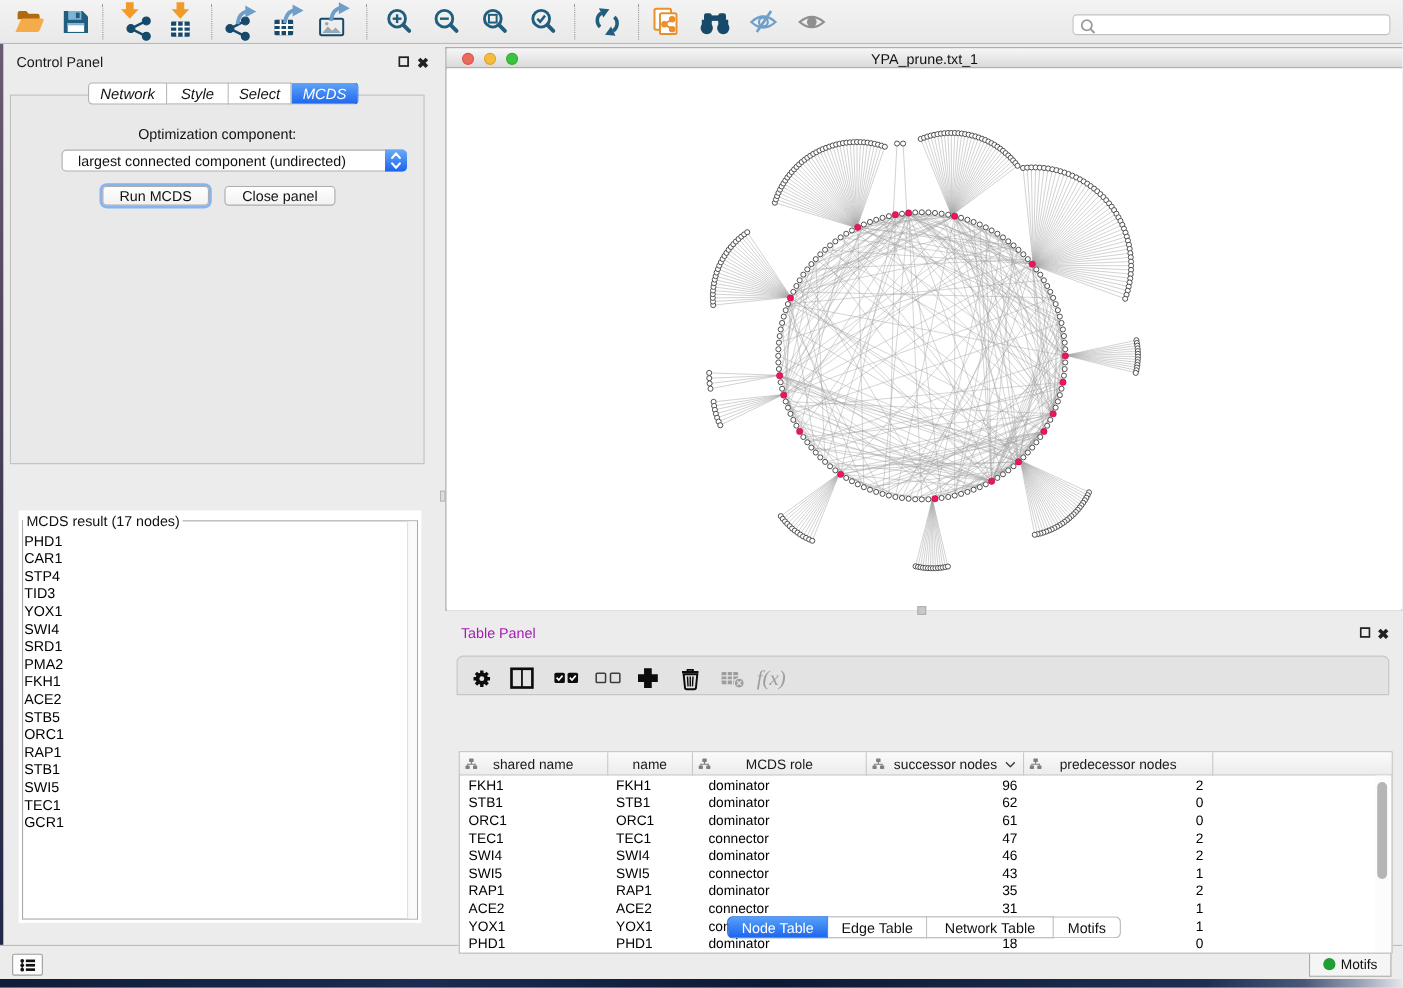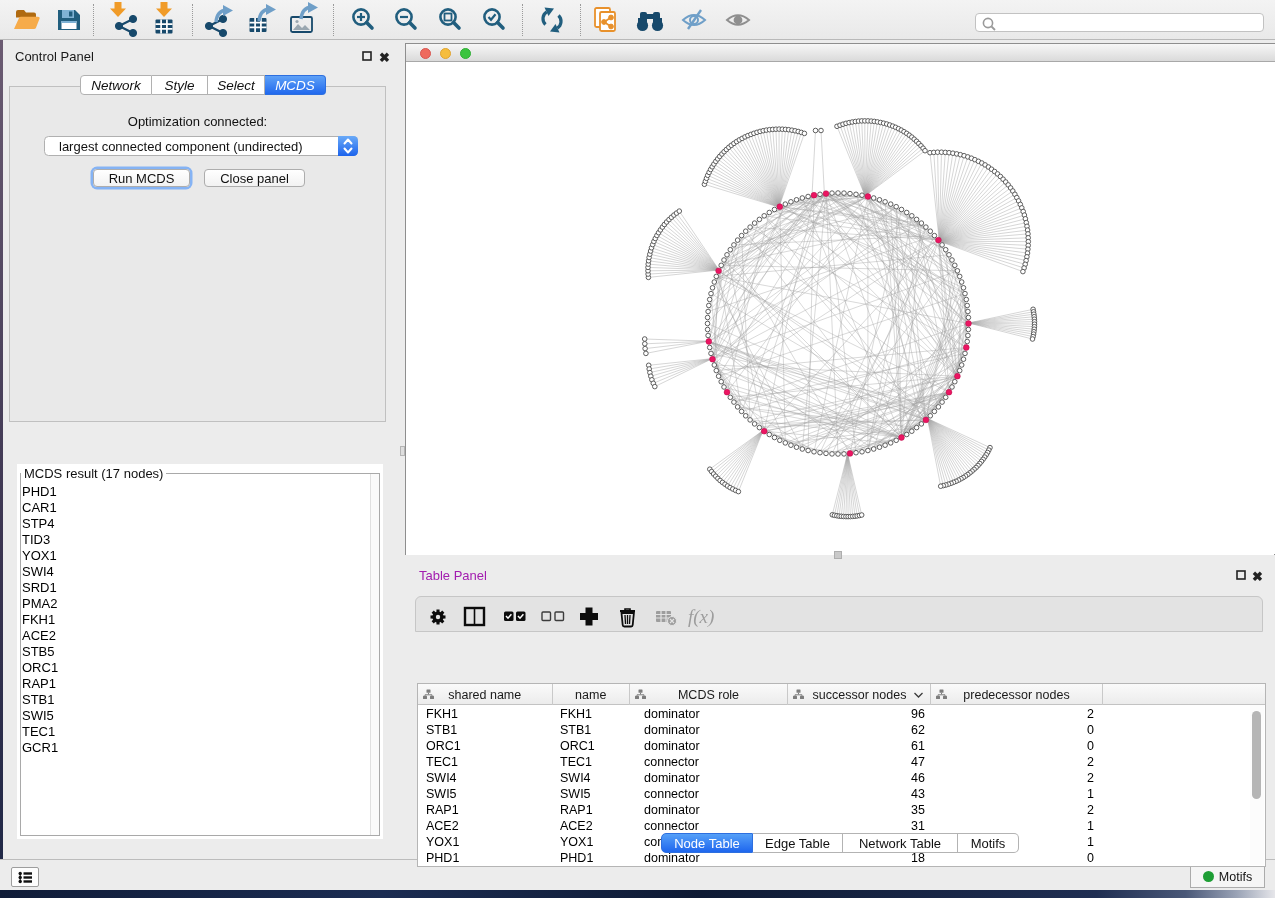--- a/index.html
+++ b/index.html
@@ -20,21 +20,21 @@
 .winbtn { color:#222; font-size:11px; }
 #cp-tabs { left:80px; top:75px; height:20px; display:flex; font-size:13.5px; z-index:5; }
 .tab { background:#fff; border:1px solid #b1b1b1; border-left:none; color:#111;
   display:flex; align-items:center; justify-content:center; height:20px;font-style:italic; }
 .tab.first { border-left:1px solid #b1b1b1; border-radius:4px 0 0 4px; }
 .tab.sel { background:linear-gradient(#5ea1f7,#2169ee); color:#fff; border-color:#2d6fdf;
   border-radius:0 4px 4px 0; }
 #cp-content { left:9px; top:86px; width:377px; height:336px; background:#e9e9e9;
   border:1px solid #c0c0c0; }
 #opt-label { left:0; top:114px; width:395px; text-align:center; font-size:13px; color:#111; }
-#combo { left:44px; top:136px; width:314px; height:20px; background:#fff;
+#combo { left:56px; top:136px; width:314px; height:20px; background:#fff;
   border:1px solid #b0b0b0; border-radius:4.5px; font-size:13px; color:#111; }
 #combo .txt { position:absolute; left:14px; top:2px; }
 #combo .cap { position:absolute; right:-1px; top:-1px; width:20px; height:20px;
   border-radius:0 4.5px 4.5px 0; background:linear-gradient(#6aaaf8,#1c63ec); }
 .btn { background:linear-gradient(#ffffff,#f2f2f2); border:1px solid #adadad; border-radius:4px;
   font-size:13px; color:#111; display:flex; align-items:center; justify-content:center; }
 #btn-run { left:93px; top:169px; width:97px; height:18px; box-shadow:0 0 0 2.5px #85b3f4; }
 #btn-close { left:204px; top:169px; width:101px; height:18px; }
 
 #mcds-box { left:17px; top:464px; width:366px; height:375px; background:#fff; }
@@ -247,21 +247,21 @@
         <rect x="1" y="1" width="8" height="8" fill="none" stroke="#222" stroke-width="1.6"></rect>
       </svg></div>
 <div class="abs winbtn" style="left:379px;top:50px;font-size:13px;font-weight:bold">✖</div>
 <div id="cp-tabs" class="abs">
   <div class="tab first" style="width:72px">Network</div>
   <div class="tab" style="width:56px">Style</div>
   <div class="tab" style="width:57px">Select</div>
   <div class="tab sel" style="width:61px">MCDS</div>
 </div>
 <div id="cp-content" class="abs"></div>
-<div id="opt-label" class="abs">Optimization connected:</div>
+<div id="opt-label" class="abs">Optimization component:</div>
 <div id="combo" class="abs">
       <span class="txt">largest connected component (undirected)</span>
   <span class="cap">
         <svg width="20" height="20" style="position:absolute;left:0;top:0">
   <path d="M6.5 7.5 l3.5 -4 l3.5 4" stroke="#fff" stroke-width="2" fill="none" stroke-linecap="round" stroke-linejoin="round"></path>
   <path d="M6.5 12.5 l3.5 4 l3.5 -4" stroke="#fff" stroke-width="2" fill="none" stroke-linecap="round" stroke-linejoin="round"></path>
         </svg>
       </span>
 </div>
 <div id="btn-run" class="abs btn">Run MCDS</div>
@@ -290,20 +290,21 @@
       <span id="memdot"></span>
       <span>Motifs</span>
     </div>
 <div id="wallpaper" class="abs"></div>
 
 <div id="netframe" class="abs">
   <div id="nettitle">
     <span class="tl" style="left:14px;background:#ee6a5e;border:0.5px solid #d85550"></span>
     <span class="tl" style="left:34px;background:#f5bd3d;border:0.5px solid #e0a42e"></span>
     <span class="tl" style="left:54px;background:#3cc440;border:0.5px solid #2fae34"></span>
+    <div class="t">YPA_prune.txt_1</div>
   </div>
   <div id="netcanvas">
 <svg width="869" height="492" viewBox="0 0 869 492" style="position:absolute;left:0;top:0">
 <g stroke="#a0a0a0" stroke-width="0.7" stroke-opacity="0.58">
 <line x1="495.5" y1="374.5" x2="344.1" y2="356.9"></line>
 <line x1="495.5" y1="374.5" x2="561.2" y2="242.5"></line>
 <line x1="495.5" y1="374.5" x2="315.2" y2="318.7"></line>
 <line x1="495.5" y1="374.5" x2="479.1" y2="138.8"></line>
 <line x1="495.5" y1="374.5" x2="450.0" y2="389.7"></line>
 <line x1="495.5" y1="374.5" x2="546.0" y2="324.0"></line>

